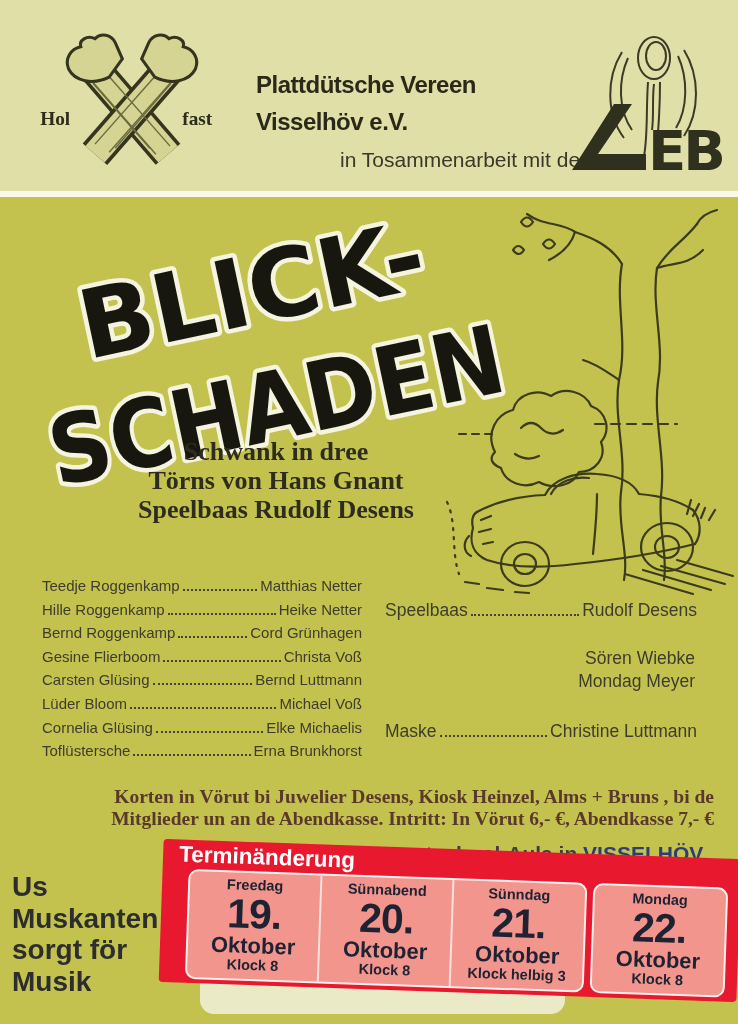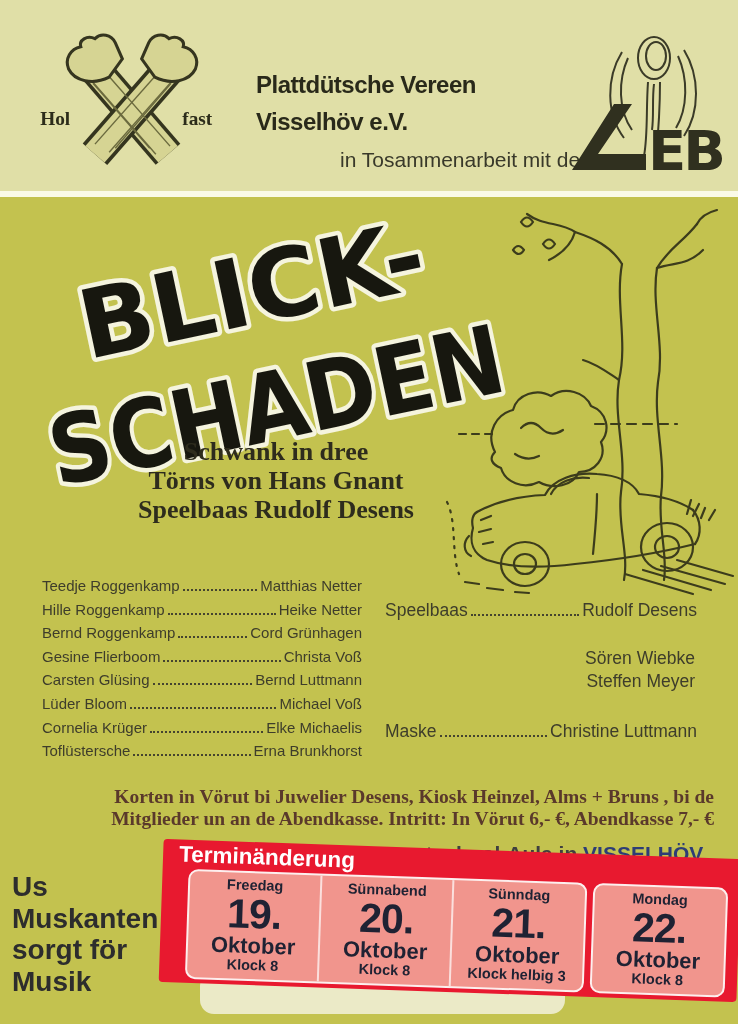--- a/index.html
+++ b/index.html
@@ -193,41 +193,41 @@
         <span>Carsten Glüsing</span>
         <span class="leader"></span>
         <span>Bernd Luttmann</span>
       </div>
     <div class="cast-row">
         <span>Lüder Bloom</span>
         <span class="leader"></span>
         <span>Michael Voß</span>
       </div>
     <div class="cast-row">
-        <span>Cornelia Krüger</span>
+        <span>Cornelia Glüsing</span>
         <span class="leader"></span>
         <span>Elke Michaelis</span>
       </div>
     <div class="cast-row">
         <span>Toflüstersche</span>
         <span class="leader"></span>
         <span>Erna Brunkhorst</span>
       </div>
   </div>
 
   <div class="crew">
     <div class="gap23"></div>
     <div class="cast-row">
         <span>Speelbaas</span>
         <span class="leader"></span>
         <span>Rudolf Desens</span>
       </div>
     <div class="gap24"></div>
     <div class="crew-extra">Sören Wiebke</div>
-    <div class="crew-extra">Steffen Meyer</div>
+    <div class="crew-extra">Mondag Meyer</div>
     <div class="gap26"></div>
     <div class="cast-row">
         <span>Maske</span>
         <span class="leader"></span>
         <span>Christine Luttmann</span>
       </div>
   </div>
 
   <div class="tickets">
     <div>Korten in Vörut bi Juwelier Desens, Kiosk Heinzel, Alms + Bruns , bi de</div>

